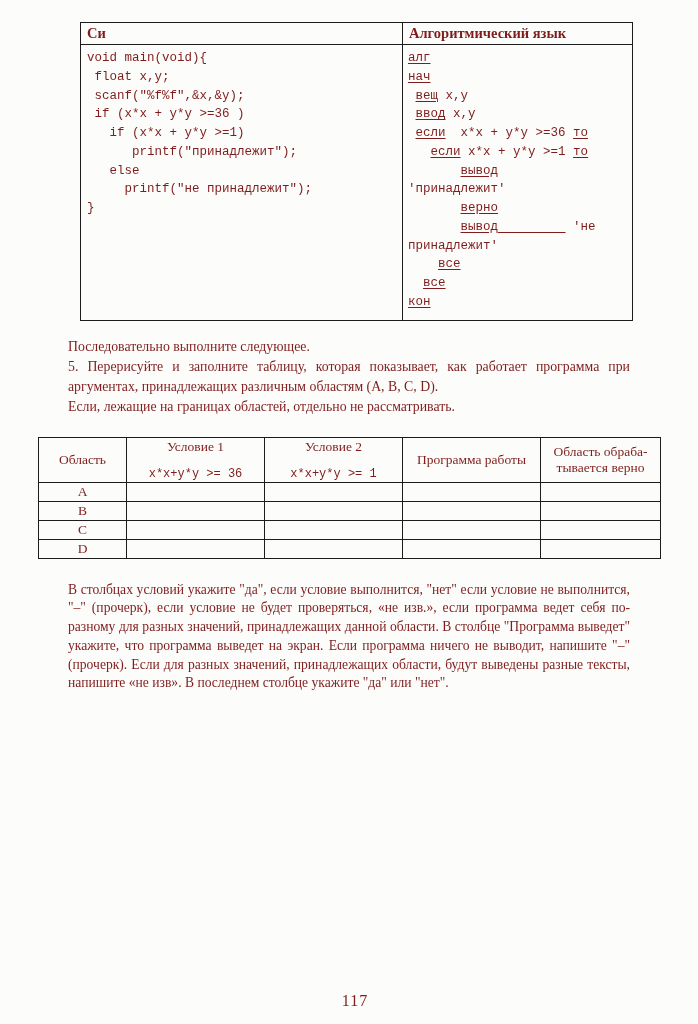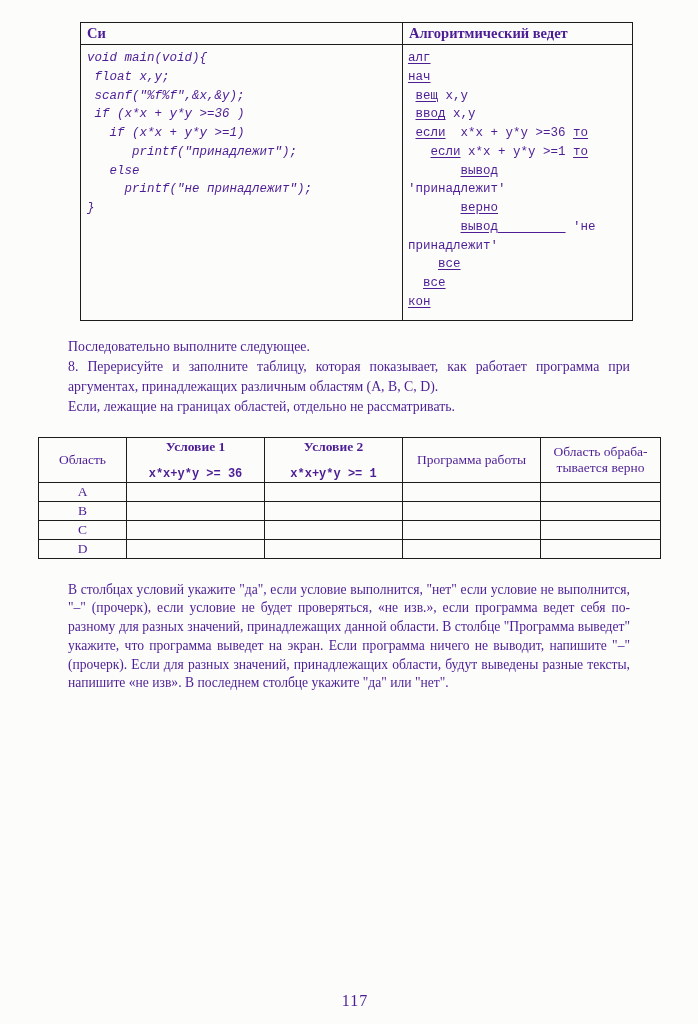--- a/index.html
+++ b/index.html
@@ -5,21 +5,21 @@
   * { margin: 0; padding: 0; box-sizing: border-box; }
   html, body { background: #9a9a9a; }
   body { font-family: "Liberation Serif", serif; }
 
   .page {
     position: relative;
     width: 698px;
     height: 1024px;
     margin: 0 auto;
     background: #fcfcfa;
-    color: #4c1d95;
+    color: #7f1d1d;
     padding: 22px 36px 8px 38px;
     overflow: hidden;
   }
 
   
   .code-table {
     border-collapse: collapse;
     margin-left: 42px;
     width: 552px;
     table-layout: fixed;
@@ -37,21 +37,20 @@
   }
   .col-c  { width: 322px; }
   .col-al { width: 230px; }
 
   .c-code {
     font-family: "Liberation Mono", "DejaVu Sans Mono", monospace;
     font-size: 12.5px;
     line-height: 1.5;
     white-space: pre;
     padding: 2px 2px 6px 2px;
-    font-style: italic;
   }
   .algo-code {
     font-family: "Liberation Mono", "DejaVu Sans Mono", monospace;
     font-size: 12.5px;
     line-height: 1.5;
     padding: 2px 1px 6px 1px;
   }
   .algo-line { white-space: pre; }
   .algo-line .u { text-decoration: underline; text-underline-offset: 2px; }
 
@@ -72,21 +71,21 @@
     width: 622px;
     table-layout: fixed;
   }
   .fill-table th, .fill-table td {
     border: 1.4px solid #1c1c1c;
     padding: 1px 4px;
     font-size: 13.5px;
   }
   .fill-table th { font-weight: normal; text-align: center; vertical-align: middle; }
   .fill-table .w-region { width: 88px; }
-  .fill-table .w-cond   { width: 138px; font-weight: bold; }
+  .fill-table .w-cond   { width: 138px; }
   .fill-table .w-out    { width: 138px; }
   .fill-table .w-ok     { width: 120px; }
   .fill-table .expr {
     display: block;
     font-family: "Liberation Mono", "DejaVu Sans Mono", monospace;
     font-size: 12px;
     margin-top: 12px;
   }
   .fill-table td { height: 18px; text-align: center; }
   .fill-table td.row-label { font-size: 13.5px; }
@@ -119,21 +118,21 @@
 <div class="page">
 
   <table class="code-table">
     <colgroup>
         <col class="col-c">
         <col class="col-al">
       </colgroup>
     <thead>
       <tr>
         <th>Си</th>
-        <th>Алгоритмический ведет</th>
+        <th>Алгоритмический язык</th>
       </tr>
     </thead>
     <tbody>
       <tr>
         <td>
           <div class="c-code">void main(void){
  float x,y;
  scanf("%f%f",&amp;x,&amp;y);
  if (x*x + y*y &gt;=36 )
    if (x*x + y*y &gt;=1)
@@ -159,21 +158,21 @@
               <div class="algo-line"><span>  </span><span class="u">все</span></div>
               <div class="algo-line"><span class="u">кон</span></div>
             </div>
         </td>
       </tr>
     </tbody>
   </table>
 
   <div class="text-block">
     <p>Последовательно выполните следующее.</p>
-    <p>8. Перерисуйте и заполните таблицу, которая показывает, как работает программа при аргументах, принадлежащих различным областям (A, B, C, D).</p>
+    <p>5. Перерисуйте и заполните таблицу, которая показывает, как работает программа при аргументах, принадлежащих различным областям (A, B, C, D).</p>
     <p>Если, лежащие на границах областей, отдельно не рассматривать.</p>
   </div>
 
   <table class="fill-table">
     <thead>
       <tr>
         <th class="w-region">Область</th>
         <th class="w-cond">
           <span>Условие 1</span>
           <span class="expr">x*x+y*y &gt;= 36</span>

